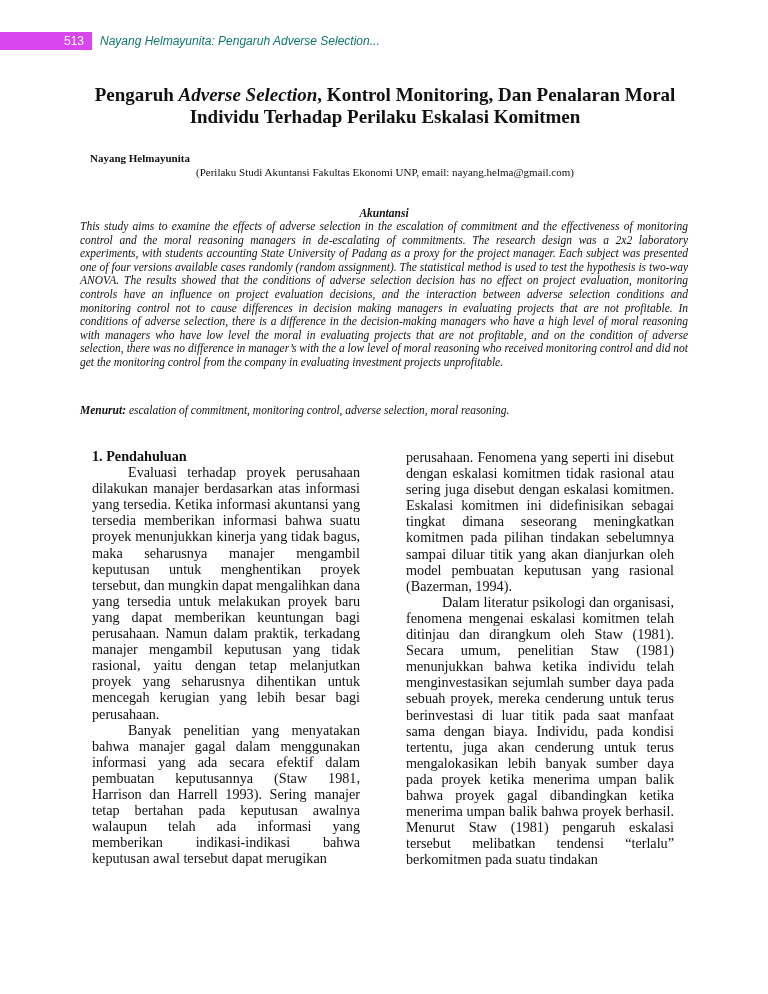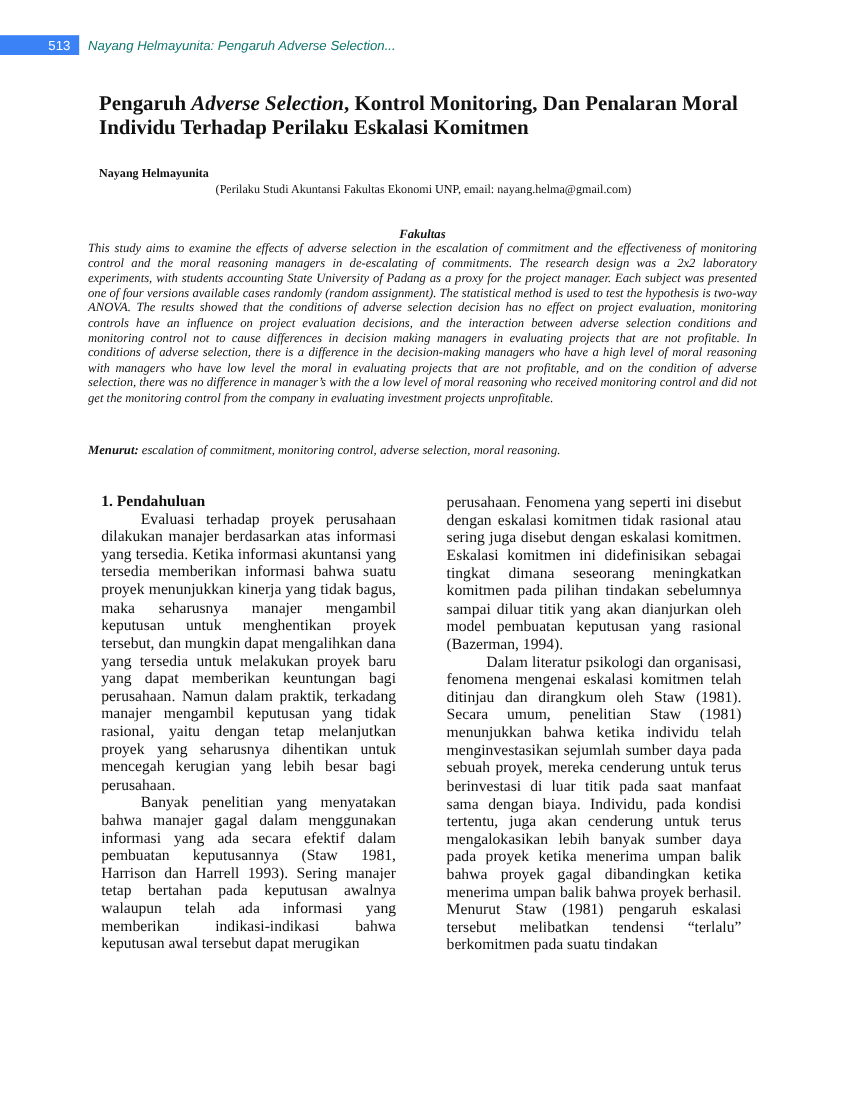--- a/index.html
+++ b/index.html
@@ -1,20 +1,20 @@
 <!DOCTYPE html>
 <html><head>
 <meta charset="utf-8">
 <style>
   html, body { margin: 0; padding: 0; background: #ffffff; }
   body { width: 768px; height: 994px; position: relative; overflow: hidden; font-family: "Liberation Serif", serif; color: #111; }
   .header-bar { position: absolute; top: 32px; left: 0; height: 18px; display: flex; align-items: center; }
-  .page-num-box { width: 72px; height: 18px; background: #3b82f6; color: #fff; font-family: "Liberation Sans", sans-serif; font-size: 12px; text-align: right; box-sizing: border-box; padding-right: 8px; line-height: 18px; }
+  .page-num-box { width: 92px; height: 18px; background: #d946ef; color: #fff; font-family: "Liberation Sans", sans-serif; font-size: 12px; text-align: right; box-sizing: border-box; padding-right: 8px; line-height: 18px; }
   .running-head { margin-left: 8px; font-family: "Liberation Sans", sans-serif; font-style: italic; font-size: 12px; color: #0f766e; line-height: 18px; }
-  .title { position: absolute; top: 84px; left: 90px; width: 590px; font-weight: bold; font-size: 19px; line-height: 22px; }
+  .title { position: absolute; top: 84px; left: 90px; width: 590px; text-align: center; font-weight: bold; font-size: 19px; line-height: 22px; }
   .author { position: absolute; top: 152px; left: 90px; width: 590px; font-weight: bold; font-size: 11px; }
   .affil { position: absolute; top: 166px; left: 90px; width: 590px; text-align: center; font-size: 11px; }
   .abstract-head { position: absolute; top: 207px; left: 80px; width: 608px; text-align: center; font-weight: bold; font-style: italic; font-size: 11.5px; }
   .abstract-body { position: absolute; top: 220px; left: 80px; width: 608px; text-align: justify; font-style: italic; font-size: 11.5px; line-height: 13.6px; }
   .keywords { position: absolute; top: 404px; left: 80px; width: 608px; font-size: 11.5px; font-style: italic; }
   .keywords b { font-style: italic; }
   .col { position: absolute; top: 448px; width: 268px; font-size: 14.2px; line-height: 16.1px; text-align: justify; }
   .col-left { left: 92px; }
   .col-right { left: 406px; top: 449px; }
   .section-heading { font-weight: bold; font-size: 14.2px; }
@@ -29,21 +29,21 @@
   <div class="running-head">Nayang Helmayunita: Pengaruh Adverse Selection...</div>
 </div>
 
 <div class="title">
   <span>Pengaruh </span><i>Adverse Selection</i><span>, Kontrol Monitoring, Dan Penalaran Moral Individu Terhadap Perilaku Eskalasi Komitmen</span>
 </div>
 
 <div class="author">Nayang Helmayunita</div>
 <div class="affil">(Perilaku Studi Akuntansi Fakultas Ekonomi UNP, email: nayang.helma@gmail.com)</div>
 
-<div class="abstract-head">Fakultas</div>
+<div class="abstract-head">Akuntansi</div>
 <div class="abstract-body">This study aims to examine the effects of adverse selection in the escalation of commitment and the effectiveness of monitoring control and the moral reasoning managers in de-escalating of commitments. The research design was a 2x2 laboratory experiments, with students accounting State University of Padang as a proxy for the project manager. Each subject was presented one of four versions available cases randomly (random assignment). The statistical method is used to test the hypothesis is two-way ANOVA. The results showed that the conditions of adverse selection decision has no effect on project evaluation, monitoring controls have an influence on project evaluation decisions, and the interaction between adverse selection conditions and monitoring control not to cause differences in decision making managers in evaluating projects that are not profitable. In conditions of adverse selection, there is a difference in the decision-making managers who have a high level of moral reasoning with managers who have low level the moral in evaluating projects that are not profitable, and on the condition of adverse selection, there was no difference in manager’s with the a low level of moral reasoning who received monitoring control and did not get the monitoring control from the company in evaluating investment projects unprofitable.</div>
 
 <div class="keywords">
   <b>Menurut:</b><span> escalation of commitment, monitoring control, adverse selection, moral reasoning.</span>
 </div>
 
 <div class="col col-left">
   <div class="section-heading">1.  Pendahuluan</div>
   <p class="para">Evaluasi terhadap proyek perusahaan dilakukan manajer berdasarkan atas informasi yang tersedia. Ketika informasi akuntansi yang tersedia memberikan informasi bahwa suatu proyek menunjukkan kinerja yang tidak bagus, maka seharusnya manajer mengambil keputusan untuk menghentikan proyek tersebut, dan mungkin dapat mengalihkan dana yang tersedia untuk melakukan proyek baru yang dapat memberikan keuntungan bagi perusahaan. Namun dalam praktik, terkadang manajer mengambil keputusan yang tidak rasional, yaitu dengan tetap melanjutkan proyek yang seharusnya dihentikan untuk mencegah kerugian yang lebih besar bagi perusahaan.</p>
   <p class="para">Banyak penelitian yang menyatakan bahwa manajer gagal dalam menggunakan informasi yang ada secara efektif dalam pembuatan keputusannya (Staw 1981, Harrison dan Harrell 1993). Sering manajer tetap bertahan pada keputusan awalnya walaupun telah ada informasi yang memberikan indikasi-indikasi bahwa keputusan awal tersebut dapat merugikan</p>

